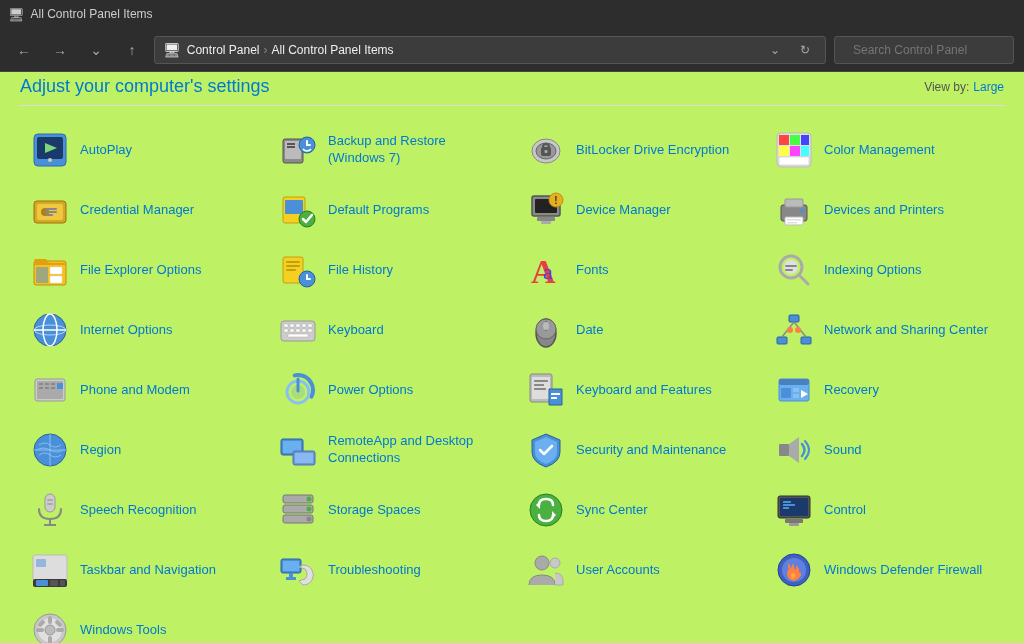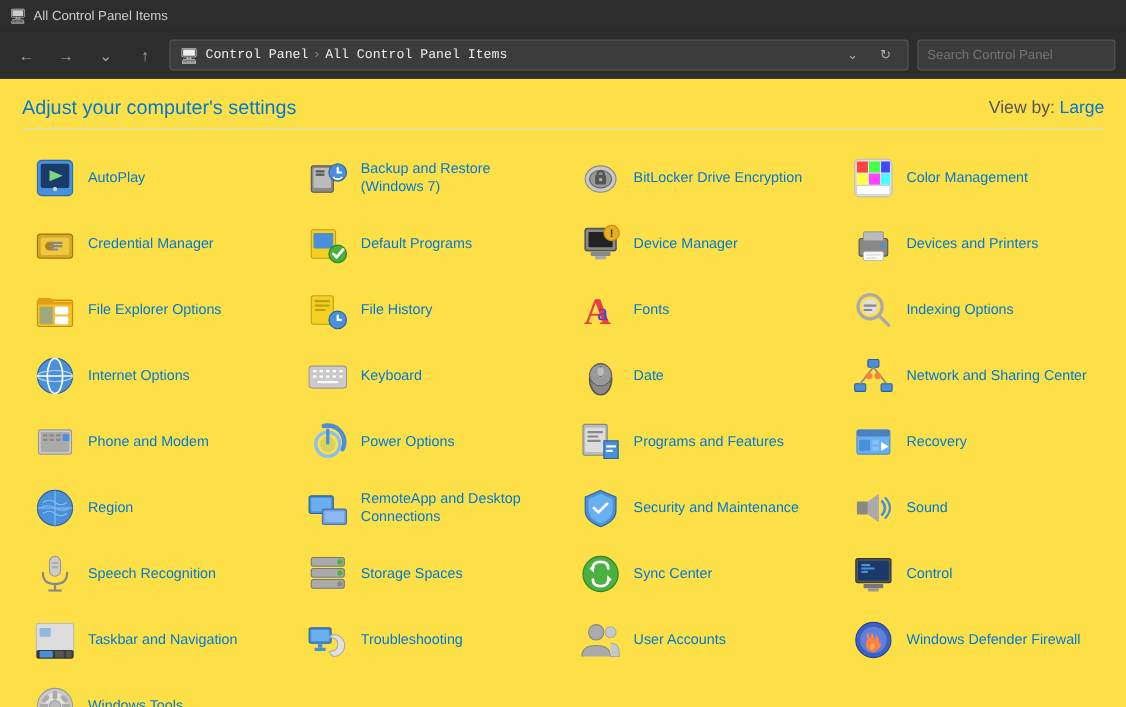--- a/index.html
+++ b/index.html
@@ -58,21 +58,20 @@
       padding: 0 8px;
       font-size: 12px;
       color: #eee;
       gap: 6px;
     }
     .address-path {
       display: flex;
       align-items: center;
       gap: 4px;
       flex: 1;
-      font-family: Liberation Mono, monospace;
     }
     .address-sep { color: #888; }
     .address-part { color: #eee; font-size: 12px; }
     .address-actions {
       display: flex;
       align-items: center;
       gap: 6px;
     }
     .addr-btn {
       width: 24px;
@@ -85,47 +84,47 @@
       display: flex;
       align-items: center;
       justify-content: center;
     }
     .search-box {
       background: #3c3c3c;
       border: 1px solid #555;
       border-radius: 3px;
       height: 28px;
       width: 180px;
-      padding: 0 8px;
+      padding: 0 18px;
       color: #eee;
       font-size: 12px;
     }
 
     
     .main-content {
-      background: #fde047;
+      background: #bef264;
       color: #000;
       height: calc(643px - 28px - 44px);
       overflow-y: auto;
-      padding: 16px 20px;
+      padding: 4px 20px;
     }
 
     .content-header {
       display: flex;
       justify-content: space-between;
       align-items: center;
       margin-bottom: 8px;
     }
     .page-title {
       font-size: 18px;
       color: #0078d4;
       font-weight: 400;
     }
     .view-by {
-      font-size: 16px;
+      font-size: 12px;
       color: #555;
       display: flex;
       align-items: center;
       gap: 4px;
     }
     .view-by-label { color: #555; }
     .view-by-value { color: #0078d4; cursor: pointer; }
 
     .divider {
       border: none;
@@ -446,21 +445,21 @@
     <rect x="3" y="3" width="22" height="28" rx="2" fill="#bbb" stroke="#888" stroke-width="1"></rect>
     <rect x="5" y="6" width="18" height="22" rx="1" fill="#ddd"></rect>
     <rect x="7" y="9" width="14" height="2" rx="0.5" fill="#888"></rect>
     <rect x="7" y="13" width="10" height="2" rx="0.5" fill="#888"></rect>
     <rect x="7" y="17" width="12" height="2" rx="0.5" fill="#888"></rect>
     <polygon points="22,18 35,18 35,34 22,34" fill="#4a90d9" stroke="#2a60a0" stroke-width="1"></polygon>
     <rect x="24" y="22" width="9" height="2" rx="0.5" fill="white"></rect>
     <rect x="24" y="26" width="6" height="2" rx="0.5" fill="white"></rect>
   </svg>
         </div>
-        <span class="item-label">Programs and Features</span>
+        <span class="item-label">Keyboard and Features</span>
       </div>
       <div class="control-item">
         <div class="item-icon">
           <svg class="icon-svg" viewBox="0 0 38 38" xmlns="http://www.w3.org/2000/svg">
     <rect x="4" y="8" width="30" height="22" rx="2" fill="#6ab0f0" stroke="#4a90d9" stroke-width="1"></rect>
     <rect x="4" y="8" width="30" height="6" rx="2" fill="#4a80c0"></rect>
     <rect x="6" y="17" width="10" height="10" rx="1" fill="#4a90d9"></rect>
     <rect x="18" y="17" width="6" height="4" rx="0.5" fill="#88c0f0"></rect>
     <rect x="18" y="23" width="6" height="4" rx="0.5" fill="#88c0f0"></rect>
     <polygon points="26,19 33,23 26,27" fill="white"></polygon>

